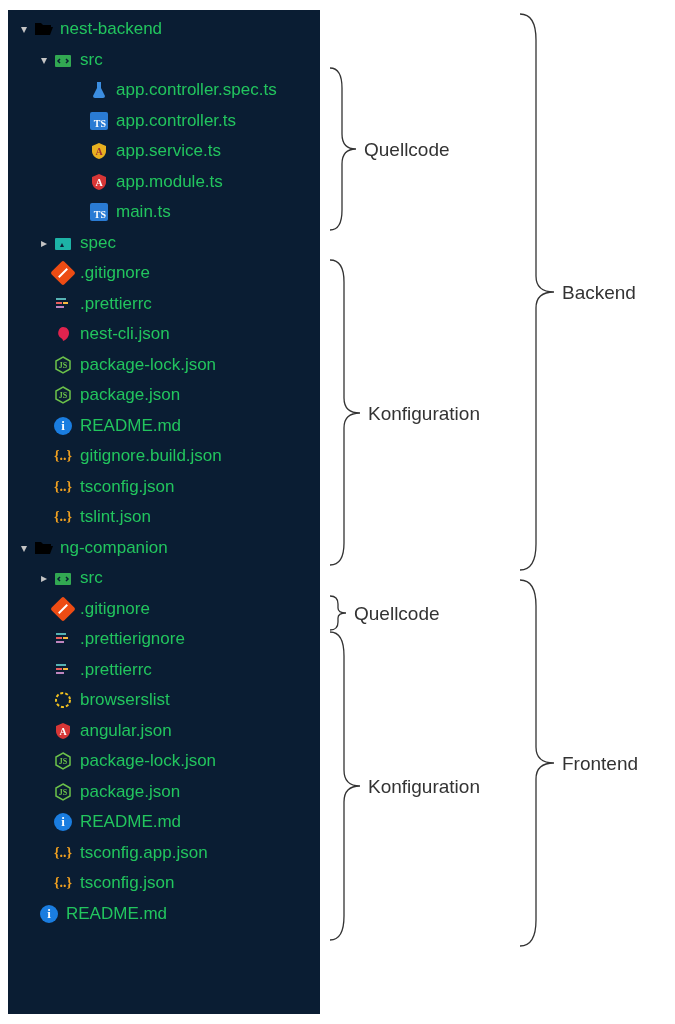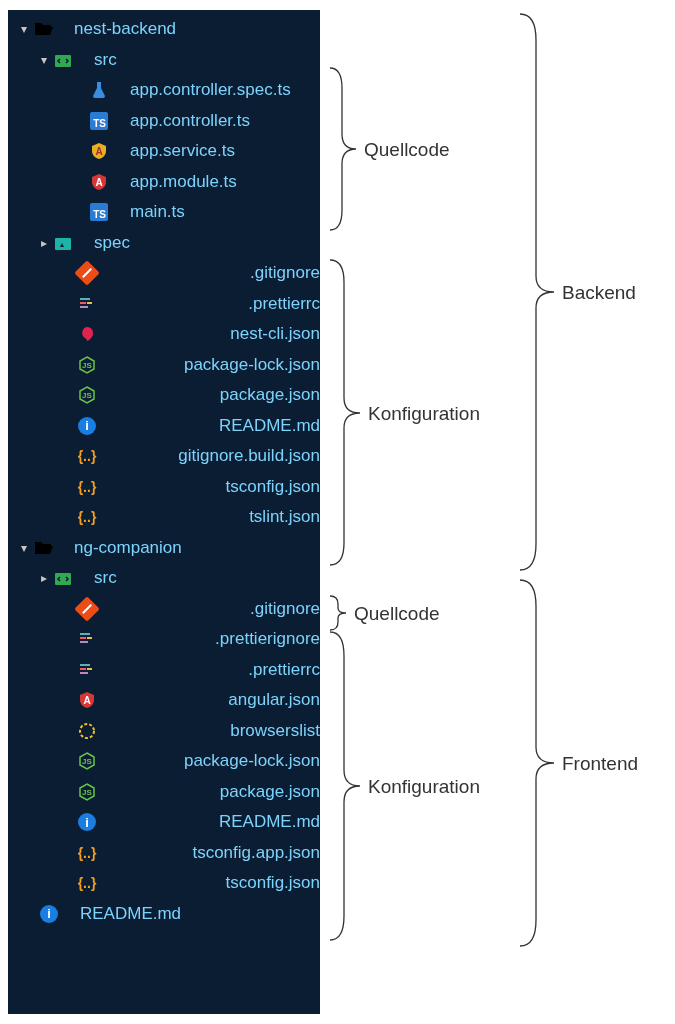--- a/index.html
+++ b/index.html
@@ -37,27 +37,28 @@
     font-size: 12px;
     flex-shrink: 0;
   }
   .icon {
     width: 22px;
     height: 22px;
     display: inline-flex;
     justify-content: center;
     align-items: center;
     flex-shrink: 0;
-    margin-right: 20px;
-  }
-  .label { color: #7dd3fc; }
+    margin-right: 6px;
+    font-family: Liberation Serif, serif;
+  }
+  .label { color: #22c55e; }
 
   .indent-0 { padding-left: 8px; }
   .indent-1 { padding-left: 28px; }
-  .indent-1-nochev { padding-left: 68px; justify-content: space-between; }
+  .indent-1-nochev { padding-left: 44px; }
   .indent-2-nochev { padding-left: 80px; }
   .ts-icon { background:#2a7bd4; color:#fff; font-size:10px; font-weight:bold; width:18px; height:18px; display:flex; align-items:flex-end; justify-content:flex-end; padding:1px 2px; border-radius:2px;}
   .json-icon { color:#f0a020; font-weight:bold; font-size:14px;}
   .git-icon { background:#ed4c14; width:18px; height:18px; transform:rotate(45deg); border-radius:2px; position:relative;}
   .git-icon::after{content:""; position:absolute; left:50%; top:50%; width:2px; height:12px; background:#fff; transform:translate(-50%,-50%);}
   .info-icon { background:#1a7de0; width:18px; height:18px; border-radius:50%; color:#fff; font-weight:bold; font-size:13px; display:flex; align-items:center; justify-content:center;}
 </style>
 </head>
 <body>
 
@@ -292,33 +293,33 @@
         <svg width="20" height="20" viewBox="0 0 20 20">
           <use href="#prettier"></use>
         </svg>
       </span>
     <span class="label">.prettierrc</span>
   </div>
 
   <div class="tree-row indent-1-nochev">
     <span class="icon">
         <svg width="20" height="20" viewBox="0 0 20 20">
+          <use href="#browsers"></use>
+        </svg>
+      </span>
+    <span class="label">browserslist</span>
+  </div>
+
+  <div class="tree-row indent-1-nochev">
+    <span class="icon">
+        <svg width="20" height="20" viewBox="0 0 20 20">
           <use href="#shield-red"></use>
         </svg>
       </span>
     <span class="label">angular.json</span>
-  </div>
-
-  <div class="tree-row indent-1-nochev">
-    <span class="icon">
-        <svg width="20" height="20" viewBox="0 0 20 20">
-          <use href="#browsers"></use>
-        </svg>
-      </span>
-    <span class="label">browserslist</span>
   </div>
 
   <div class="tree-row indent-1-nochev">
     <span class="icon">
         <svg width="20" height="20" viewBox="0 0 20 20">
           <use href="#nodejs"></use>
         </svg>
       </span>
     <span class="label">package-lock.json</span>
   </div>

